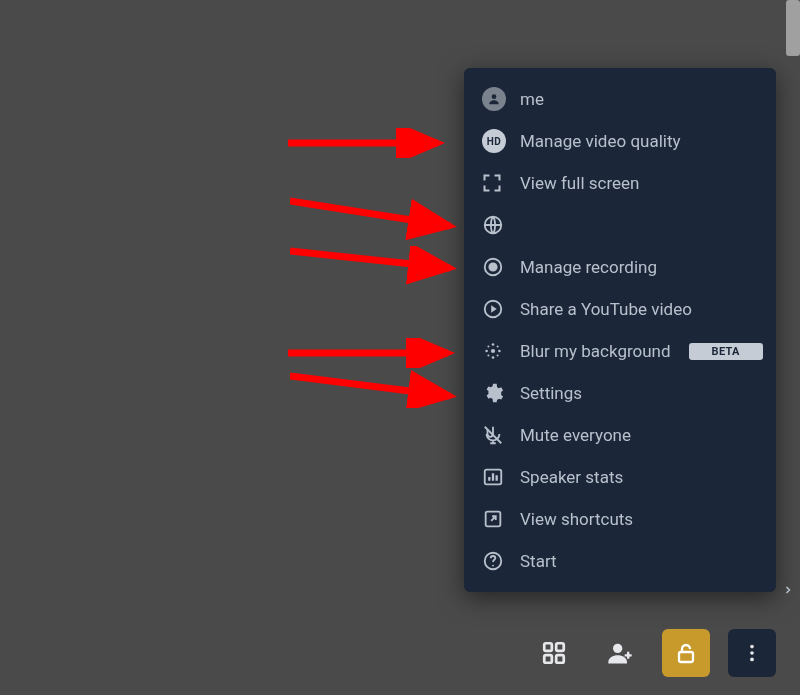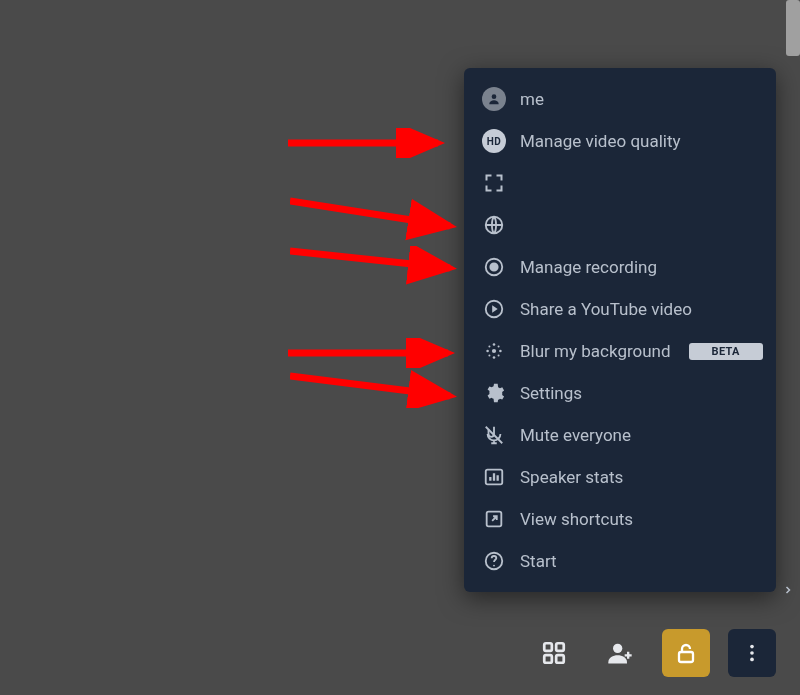--- a/index.html
+++ b/index.html
@@ -21,21 +21,21 @@
   .menu-item{
     display:flex;
     align-items:center;
     gap:14px;
     height:42px;
     padding:0 18px;
     font-size:17px;
     cursor:pointer;
     white-space:nowrap;
   }
-  .menu-item .ic{width:24px;height:24px;display:flex;align-items:center;justify-content:center;flex:0 0 24px;}
+  .menu-item .ic{width:24px;height:24px;display:flex;align-items:center;flex:0 0 24px;}
   .menu-item .lbl{color:#b8c0cc;}
   .hd-badge{
     width:24px;height:24px;border-radius:50%;background:#c6ccd6;color:#1b2638;
     display:flex;align-items:center;justify-content:center;font-size:10px;font-weight:700;letter-spacing:.5px;
   }
   .avatar-circle{
     width:24px;height:24px;border-radius:50%;background:#7a828e;display:flex;align-items:center;justify-content:center;
   }
   .beta{
     background:#c6ccd6;color:#1b2638;font-size:11px;font-weight:700;padding:2px 23px;border-radius:3px;margin-left:4px;letter-spacing:.3px;
@@ -90,20 +90,21 @@
       </span>
       <span class="lbl">Manage video quality</span>
     </div>
 
     <div class="menu-item">
       <span class="ic">
         <svg width="20" height="20" viewBox="0 0 24 24" fill="none" stroke="#b8c0cc" stroke-width="2.4">
             <path d="M3 9V3h6M21 9V3h-6M3 15v6h6M21 15v6h-6"></path>
           </svg>
       </span>
+      <span class="lbl">View full screen</span>
     </div>
 
     <div class="menu-item">
       <span class="ic">
         <svg width="22" height="22" viewBox="0 0 24 24" fill="none" stroke="#b8c0cc" stroke-width="2">
             <circle cx="12" cy="12" r="9"></circle>
             <path d="M3 12h18M12 3c3 3 3 15 0 18M12 3c-3 3-3 15 0 18"></path>
           </svg>
       </span>
     </div>

